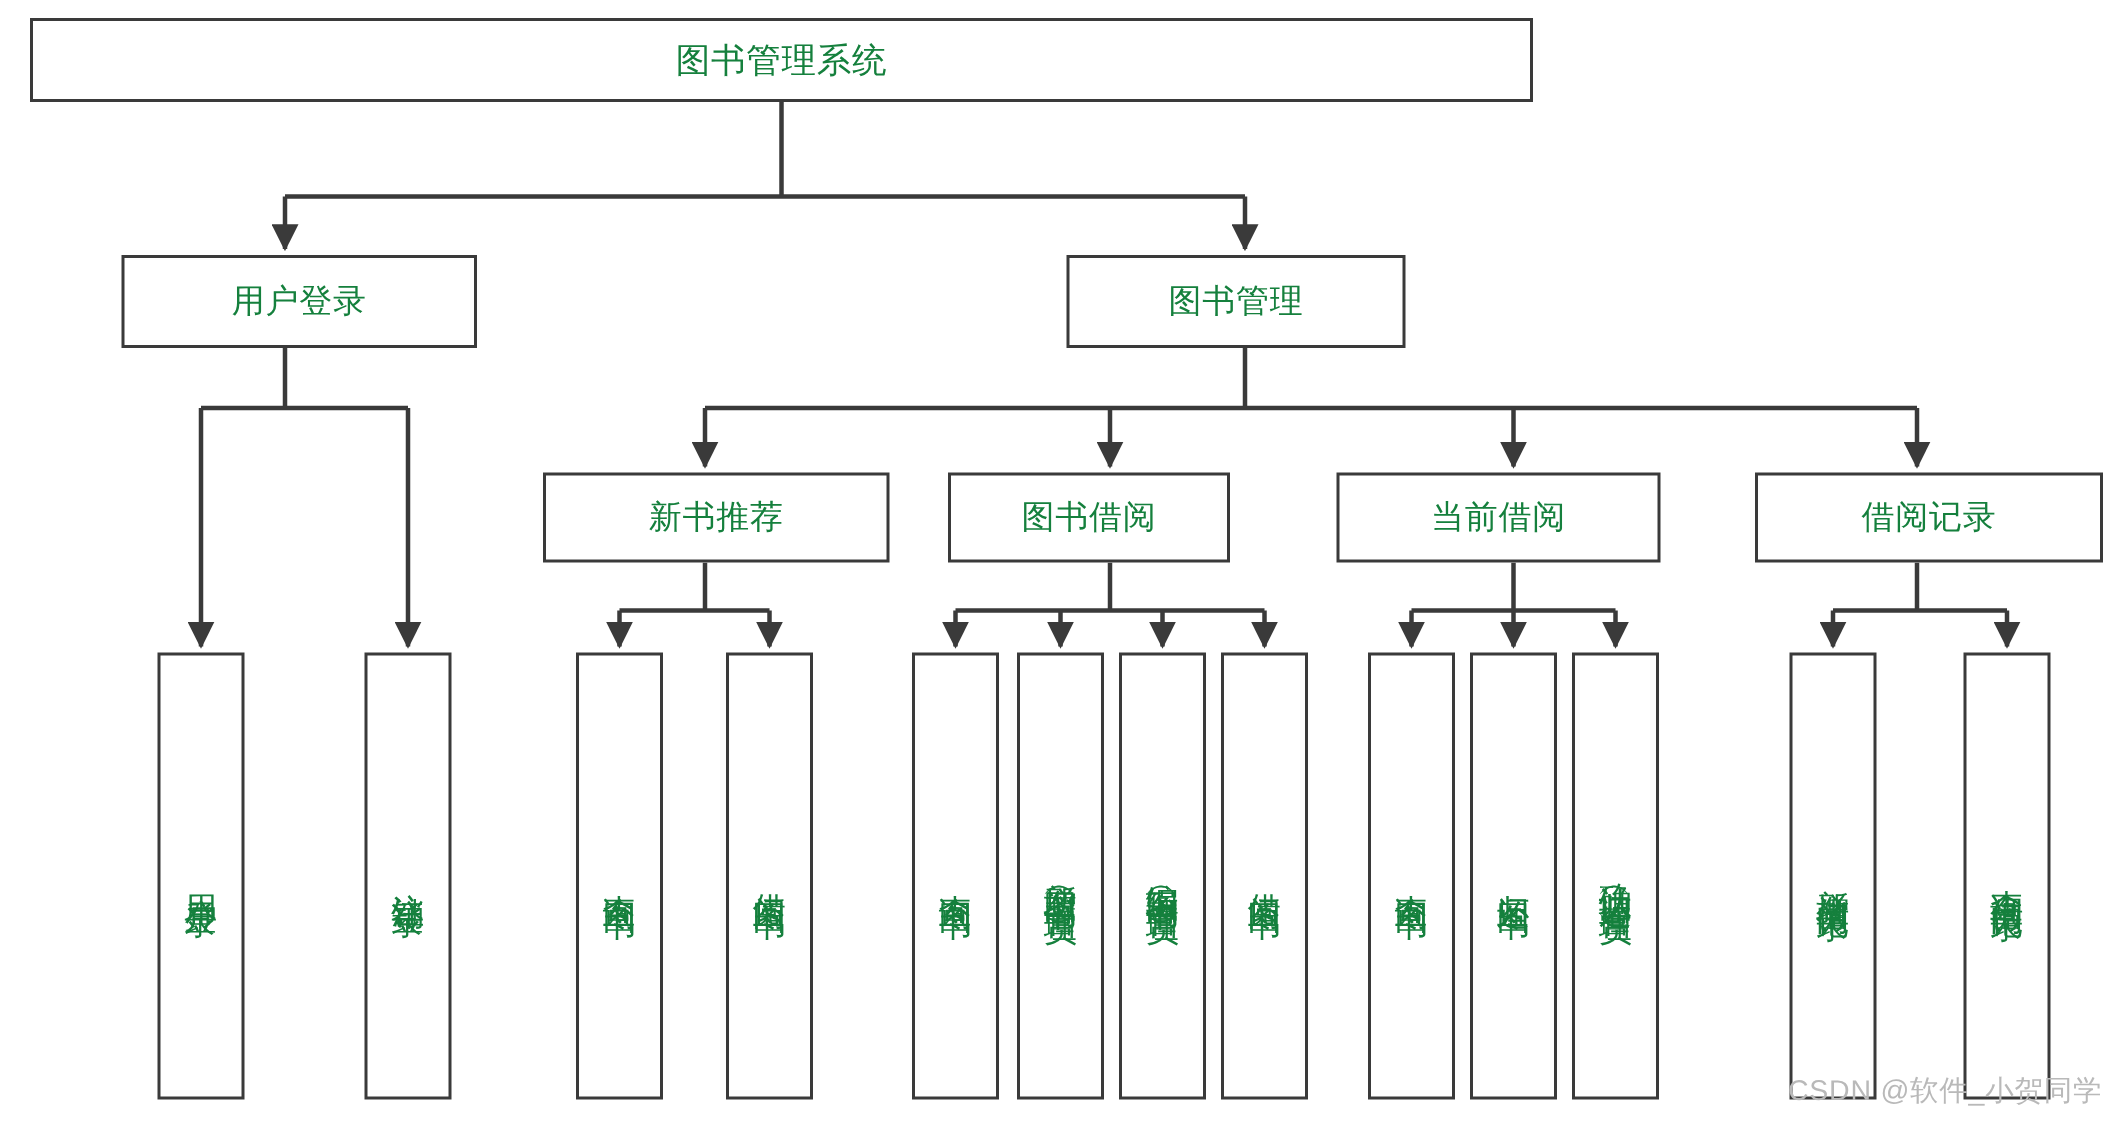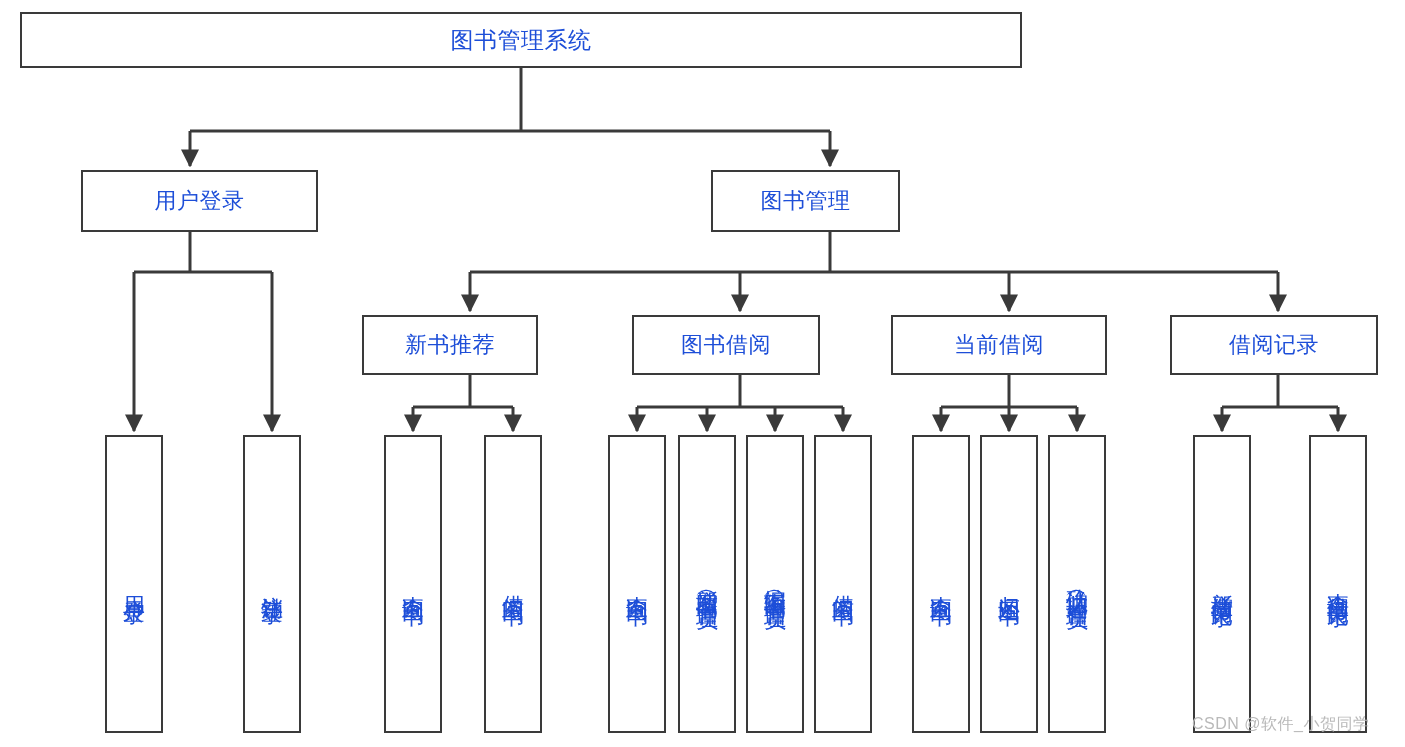--- a/index.html
+++ b/index.html
@@ -40,34 +40,34 @@
   }
   .node-box.vertical {
     writing-mode: vertical-rl;
     text-orientation: upright;
   }
   .node-label {
     font-size: 22px;
     line-height: 1.08;
     letter-spacing: 0.5px;
     white-space: nowrap;
-    color: #1d4ed8;
+    color: #15803d;
   }
   .node-box.vertical .node-label {
     writing-mode: vertical-rl;
     text-orientation: upright;
     letter-spacing: 3px;
     font-size: 22px;
   }
   #node-root .node-label {
     font-size: 23px;
   }
   .watermark {
     position: absolute;
-    font-size: 16px;
+    font-size: 19px;
     color: #b9b9b9;
     letter-spacing: 0.5px;
     white-space: nowrap;
     pointer-events: none;
   }
 </style>
 </head>
 <body>
 
 <div id="diagram-canvas">
@@ -122,34 +122,34 @@
     </g>
   </svg>
 
   <div id="node-root" class="node-box horizontal" style="left:20px; top:12px; width:1002px; height:56px;">
     <span class="node-label">图书管理系统</span>
   </div>
 
   <div class="node-box horizontal" style="left:81px; top:170px; width:237px; height:62px;">
     <span class="node-label">用户登录</span>
   </div>
-  <div class="node-box horizontal" style="left:711px; top:170px; width:189px; height:62px;font-family:Liberation Serif, serif;">
+  <div class="node-box horizontal" style="left:711px; top:170px; width:226px; height:62px;font-family:Liberation Serif, serif;">
     <span class="node-label">图书管理</span>
   </div>
 
-  <div class="node-box horizontal" style="left:362px; top:315px; width:176px; height:60px;">
+  <div class="node-box horizontal" style="left:362px; top:315px; width:231px; height:60px;">
     <span class="node-label">新书推荐</span>
   </div>
   <div class="node-box horizontal" style="left:632px; top:315px; width:188px; height:60px;">
     <span class="node-label">图书借阅</span>
   </div>
   <div class="node-box horizontal" style="left:891px; top:315px; width:216px; height:60px;">
     <span class="node-label">当前借阅</span>
   </div>
-  <div class="node-box horizontal" style="left:1170px; top:315px; width:208px; height:60px;">
+  <div class="node-box horizontal" style="left:1170px; top:315px; width:232px; height:60px;">
     <span class="node-label">借阅记录</span>
   </div>
 
   <div class="node-box vertical" style="left:105px; top:435px; width:58px; height:298px;">
     <span class="node-label">用户登录</span>
   </div>
   <div class="node-box vertical" style="left:243px; top:435px; width:58px; height:298px;">
     <span class="node-label">注销登录</span>
   </div>
 

